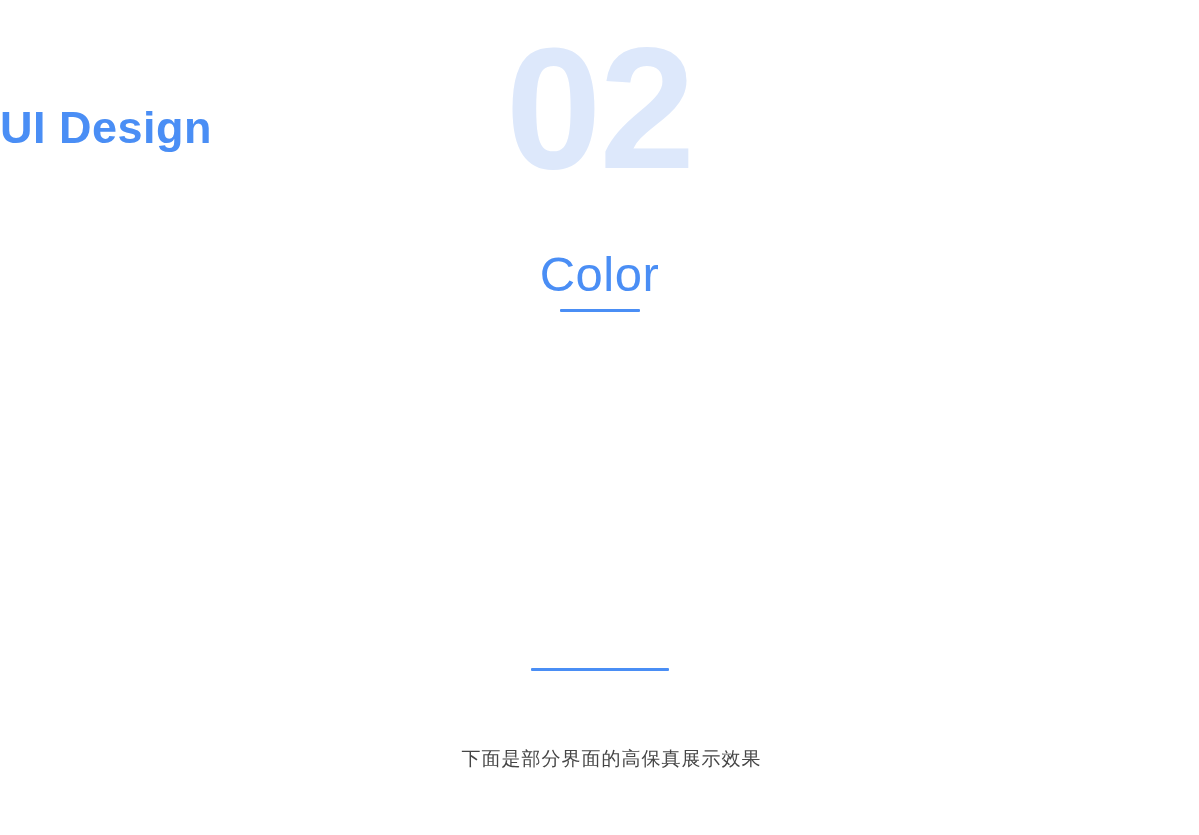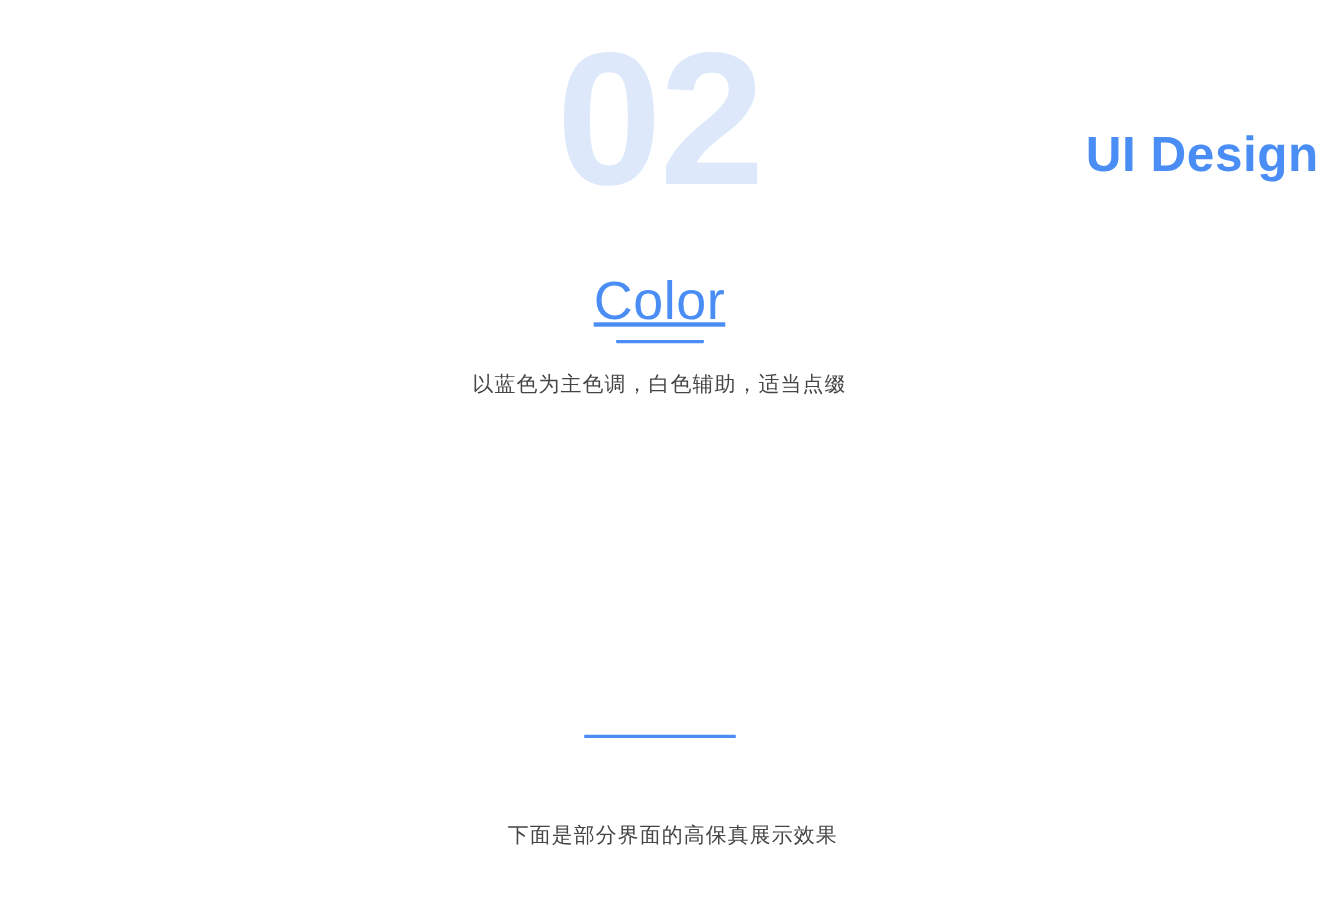--- a/index.html
+++ b/index.html
@@ -40,44 +40,42 @@
     letter-spacing: -2px;
     line-height: 1;
     color: #dde8fb;
     user-select: none;
   }
   .hero-title {
     position: absolute;
     left: 0;
     top: 103px;
     width: 1199px;
-    text-align: right;
+    text-align: left;
     font-size: 45px;
     font-weight: 700;
     letter-spacing: 0.5px;
     line-height: 1.1;
     color: #4a8ef5;
-    margin-top: 12px;
   }
 
   
   .section-heading {
     position: absolute;
     left: 0;
     width: 1199px;
     text-align: center;
   }
   .section-heading .heading-text {
     display: inline-block;
     font-size: 49px;
     font-weight: 300;
     line-height: 1.05;
     letter-spacing: 0.5px;
     color: #4a8ef5;
-    text-decoration: underline;
   }
   .heading-rule {
     margin: 9px auto 0 auto;
     height: 3px;
     background: #4a8ef5;
     border-radius: 1px;
   }
   .heading-rule.narrow { width: 80px; }
   .heading-rule.wide   { width: 138px; }
 
@@ -144,21 +142,20 @@
 
   <div class="hero">
     <div class="hero-watermark" style="color: rgb(221, 232, 251);">02</div>
     <div class="hero-title" style="color: rgb(74, 142, 245);">UI Design</div>
   </div>
 
   <div class="section-heading" id="color-heading">
     <div class="heading-text" style="color: rgb(74, 142, 245);">Color</div>
     <div class="heading-rule narrow" style="background: rgb(74, 142, 245);"></div>
   </div>
-  <div class="section-sub" id="color-sub" style="color: rgb(69, 69, 69);">以蓝色为主色调，白色辅助，适当点缀</div>
 
 
   <div class="section-heading" id="interface-heading">
     <div class="heading-rule wide" style="background: rgb(74, 142, 245);"></div>
   </div>
   <div class="section-sub" id="interface-sub" style="color: rgb(69, 69, 69); padding-left: 12px;">下面是部分界面的高保真展示效果</div>
 
 </div>
 
 </body></html>

